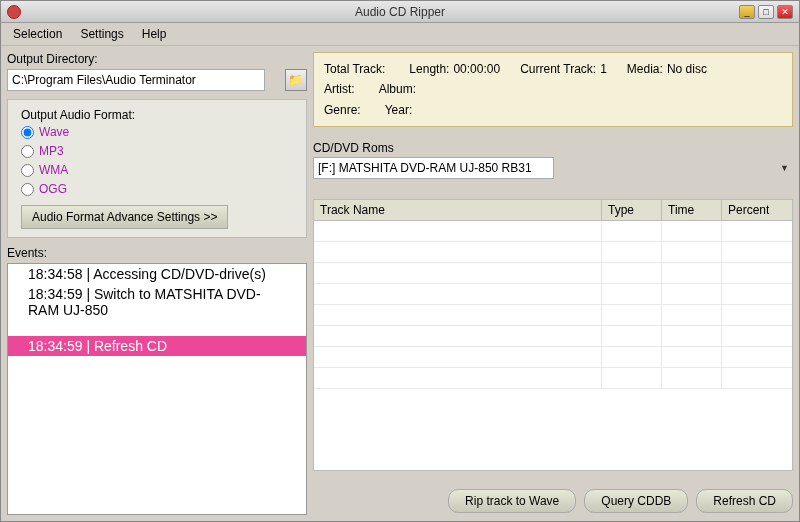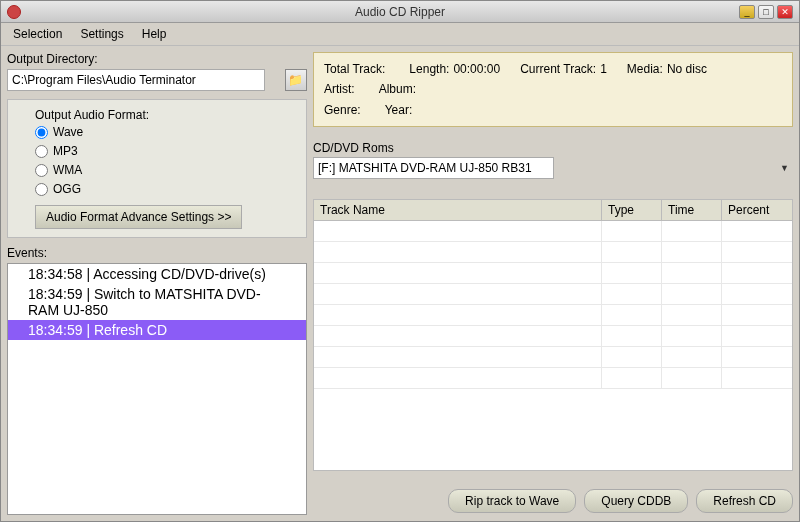--- a/index.html
+++ b/index.html
@@ -118,30 +118,30 @@
       background: linear-gradient(to bottom, #f0f0f0, #d0d0d0);
       display: flex;
       align-items: center;
       justify-content: center;
       cursor: pointer;
       font-size: 12px;
     }
     .format-section {
       border: 1px solid #bbb;
       background: #e8e8e0;
-      padding: 8px 27px;
+      padding: 8px 13px;
     }
     .radio-row {
       display: flex;
       align-items: center;
       gap: 5px;
       margin-bottom: 5px;
     }
     .radio-row input[type=radio] { cursor: pointer; }
-    .radio-label { font-size: 12px; color: #000000; }
+    .radio-label { font-size: 12px; color: #a21caf; }
     .adv-settings-btn {
       background: linear-gradient(to bottom, #e8e8d8, #c8c8b8);
       border: 1px solid #aaa;
       padding: 4px 10px;
       font-size: 12px;
       cursor: pointer;
       margin-top: 4px;
       color: #000;
     }
     .events-section { flex: 1; display: flex; flex-direction: column; }
@@ -152,22 +152,23 @@
       overflow-y: auto;
       min-height: 100px;
     }
     .event-item {
       padding: 2px 20px;
       font-size: 14px;
       color: #000;
       cursor: default;
     }
     .event-item.selected {
-      background: #8b5cf6;
+      background: #ec4899;
       color: white;
+      margin-top: 16px;
     }
     
     .right-panel {
       flex: 1;
       display: flex;
       flex-direction: column;
       gap: 14px;
     }
     .info-box {
       background: #f5f0d8;

